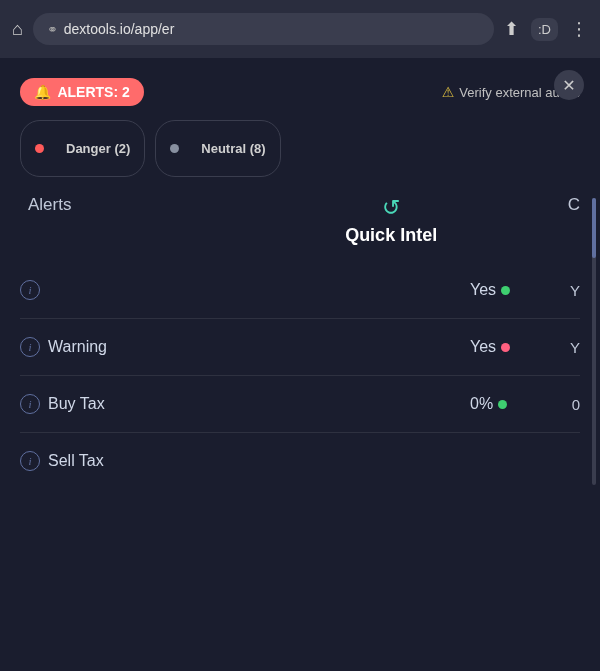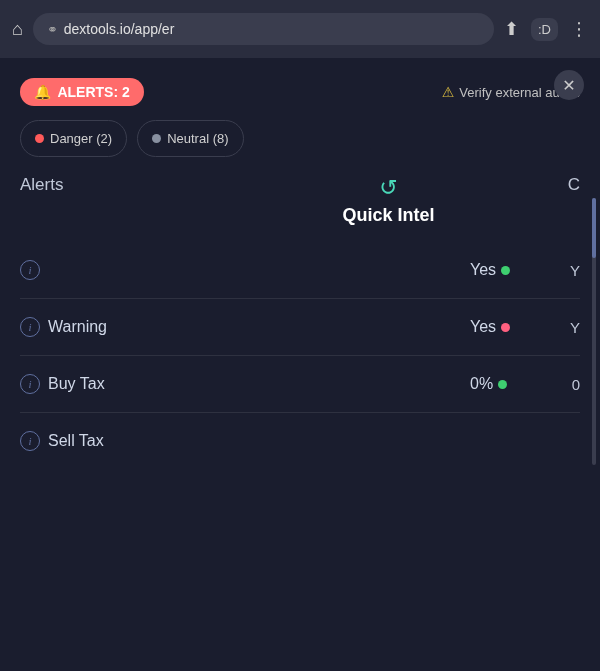--- a/index.html
+++ b/index.html
@@ -119,48 +119,50 @@
     
     .filter-row {
       display: flex;
       gap: 10px;
       margin-bottom: 18px;
       flex-wrap: wrap;
     }
     .filter-pill {
       border: 1.5px solid #3a3d4e;
       border-radius: 20px;
-      padding: 10px 14px;
+      padding: 20px 14px;
       color: #d0d0d0;
       font-size: 13px;
       display: flex;
       align-items: center;
-      gap: 6px;
+      gap: 22px;
       background: transparent;
       cursor: pointer;
+      font-weight: bold;
     }
     .dot {
       width: 9px;
       height: 9px;
       border-radius: 50%;
       display: inline-block;
       flex-shrink: 0;
     }
     .dot-red { background: #ff5a5a; }
     .dot-orange { background: #c8a040; }
     .dot-gray { background: #8890a0; }
     .dot-green { background: #3ecf70; }
     .dot-pink { background: #ff6080; }
 
     
     .section-row {
       display: flex;
       align-items: flex-start;
       gap: 0;
       margin-bottom: 6px;
+      margin-left: 8px;
     }
     .section-label {
       color: #c0c8d8;
       font-size: 17px;
       font-weight: 500;
       flex: 1;
     }
 
     
     .quick-intel-center {

